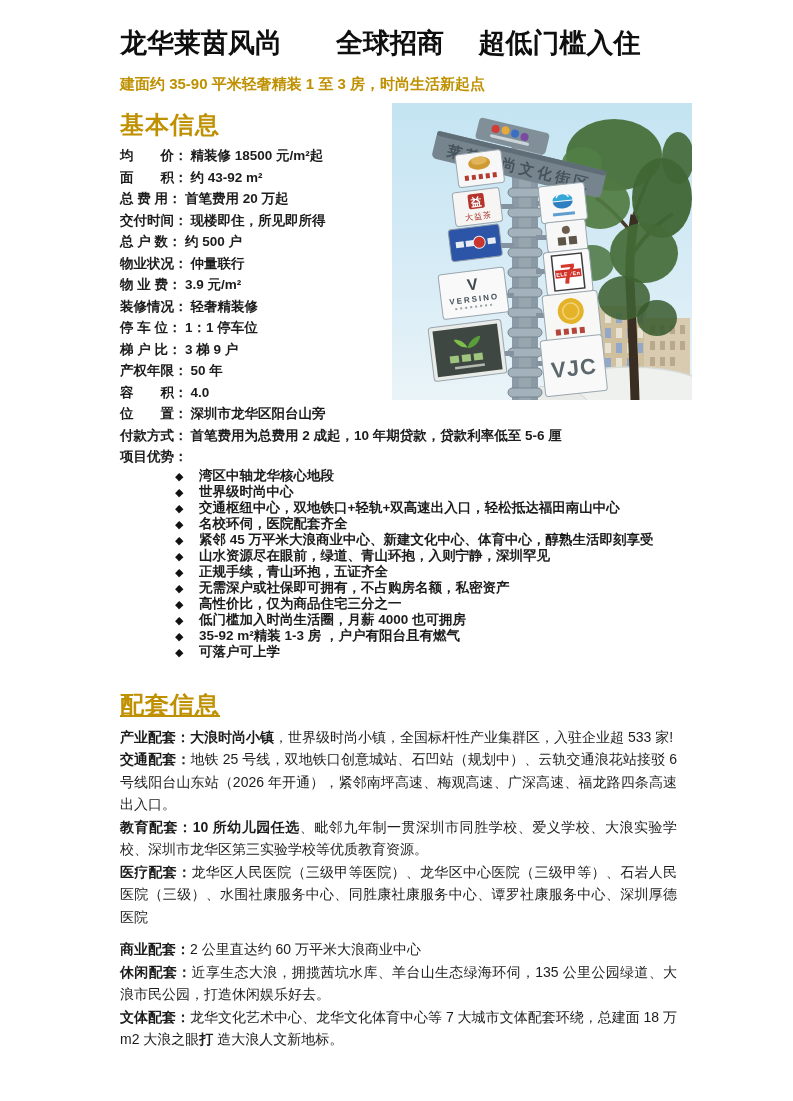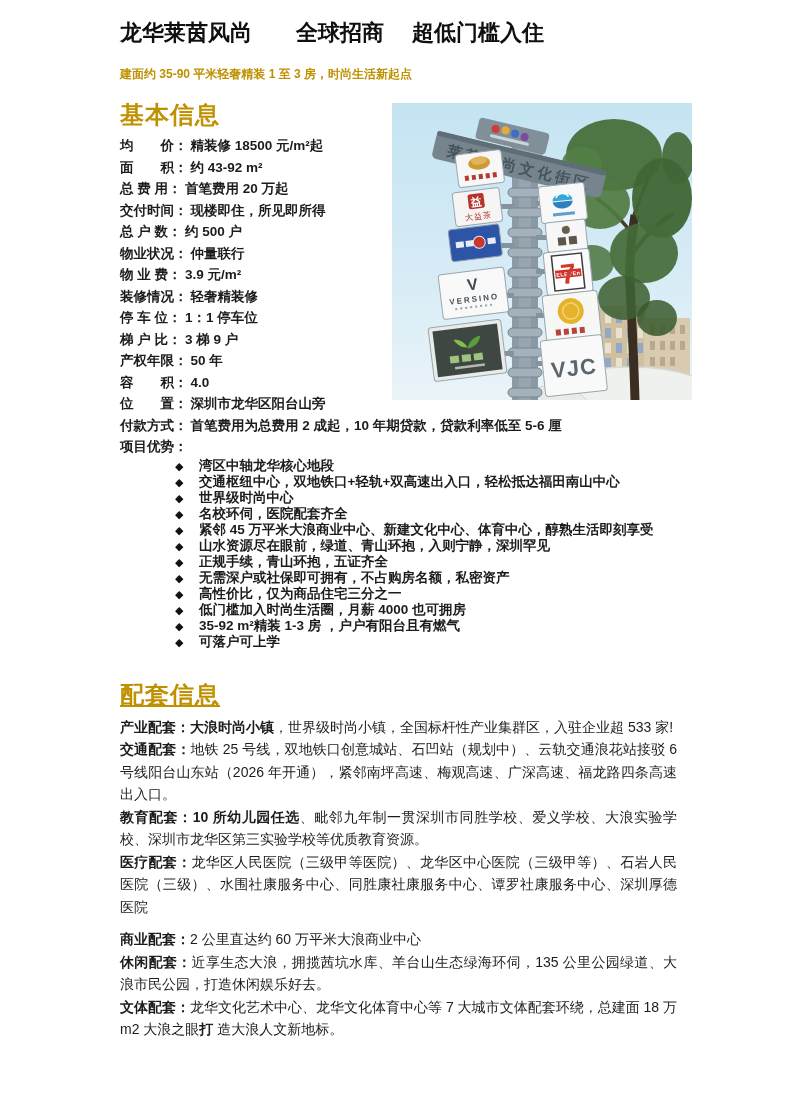--- a/index.html
+++ b/index.html
@@ -1,20 +1,20 @@
 <!DOCTYPE html>
 <html><head>
 <meta charset="utf-8">
 <style>
   html,body{margin:0;padding:0;background:#ffffff;}
   .page{position:relative;width:793px;height:1101px;background:#fff;overflow:hidden;
         font-family:"Liberation Sans","DejaVu Sans",sans-serif;color:#1c1c1c;}
   .content{position:absolute;left:120px;top:0;width:557px;}
-  .title{margin-top:18px;font-size:22px;line-height:30px;font-weight:bold;color:#0f0f0f;white-space:nowrap;}
-  .subtitle{margin-top:16px;font-size:12px;line-height:20px;font-weight:bold;color:#bf9000;}
+  .title{margin-top:28px;font-size:27px;line-height:30px;font-weight:bold;color:#0f0f0f;white-space:nowrap;}
+  .subtitle{margin-top:16px;font-size:15px;line-height:20px;font-weight:bold;color:#bf9000;}
   .h-gold{font-size:24px;line-height:33px;font-weight:bold;color:#bf9000;letter-spacing:1px;}
   .h1{margin-top:14px;}
   .h2{margin-top:28px;text-decoration:underline;}
   .kv-list{margin-top:4px;font-size:13.5px;font-weight:bold;}
   .kv{line-height:21.5px;white-space:nowrap;}
   .kv-label{display:inline-block;min-width:62px;}
   .kv-value{margin-left:3px;}
   .adv-list{font-size:13.5px;font-weight:bold;padding-left:55px;}
   .adv{line-height:16px;}
   .adv .diamond{display:inline-block;width:24px;font-size:11px;color:#111;}
@@ -99,25 +99,25 @@
         </div>
       </div>
 
     <div class="adv-list">
 
         <div class="adv">
           <span class="diamond">◆</span><span>湾区中轴龙华核心地段</span>
         </div>
 
         <div class="adv">
+          <span class="diamond">◆</span><span>世界级时尚中心</span>
+        </div>
+
+        <div class="adv">
           <span class="diamond">◆</span><span>交通枢纽中心，双地铁口+轻轨+双高速出入口，轻松抵达福田南山中心</span>
-        </div>
-
-        <div class="adv">
-          <span class="diamond">◆</span><span>世界级时尚中心</span>
         </div>
 
         <div class="adv">
           <span class="diamond">◆</span><span>名校环伺，医院配套齐全</span>
         </div>
 
         <div class="adv">
           <span class="diamond">◆</span><span>紧邻 45 万平米大浪商业中心、新建文化中心、体育中心，醇熟生活即刻享受</span>
         </div>
 

